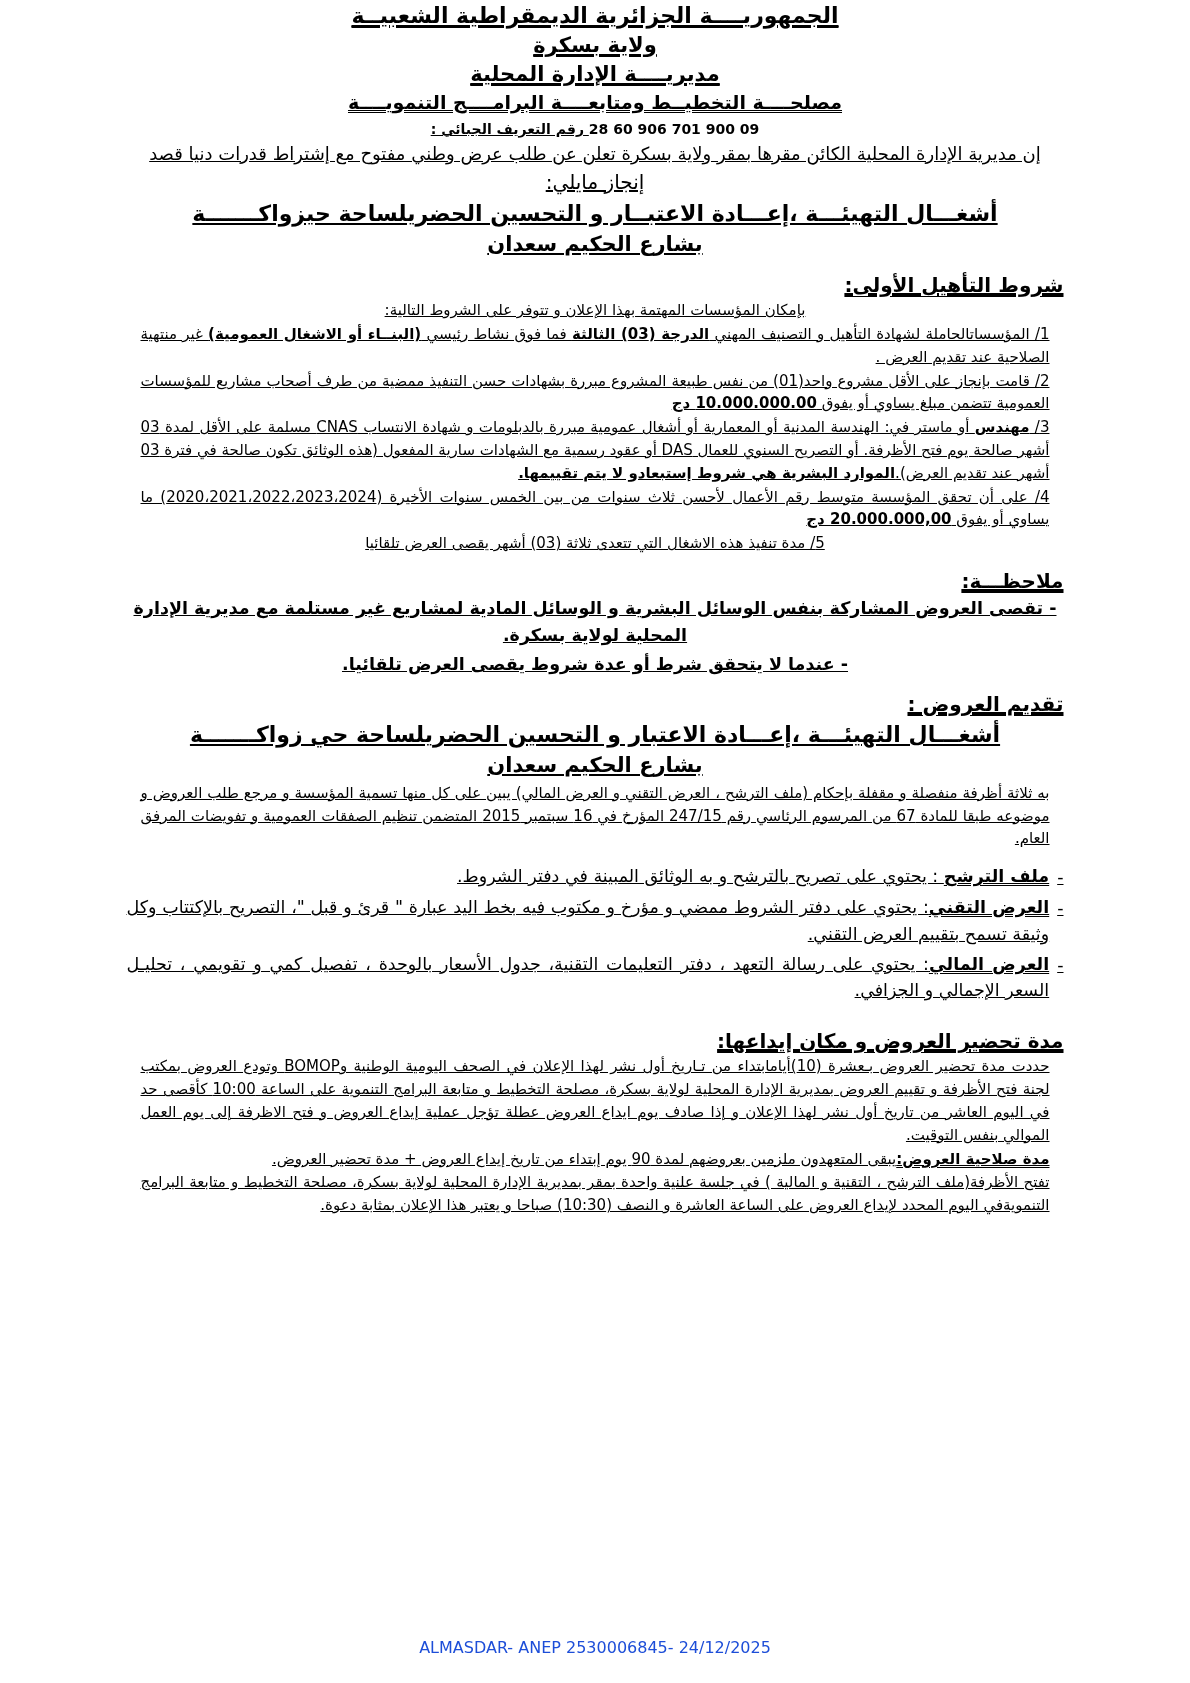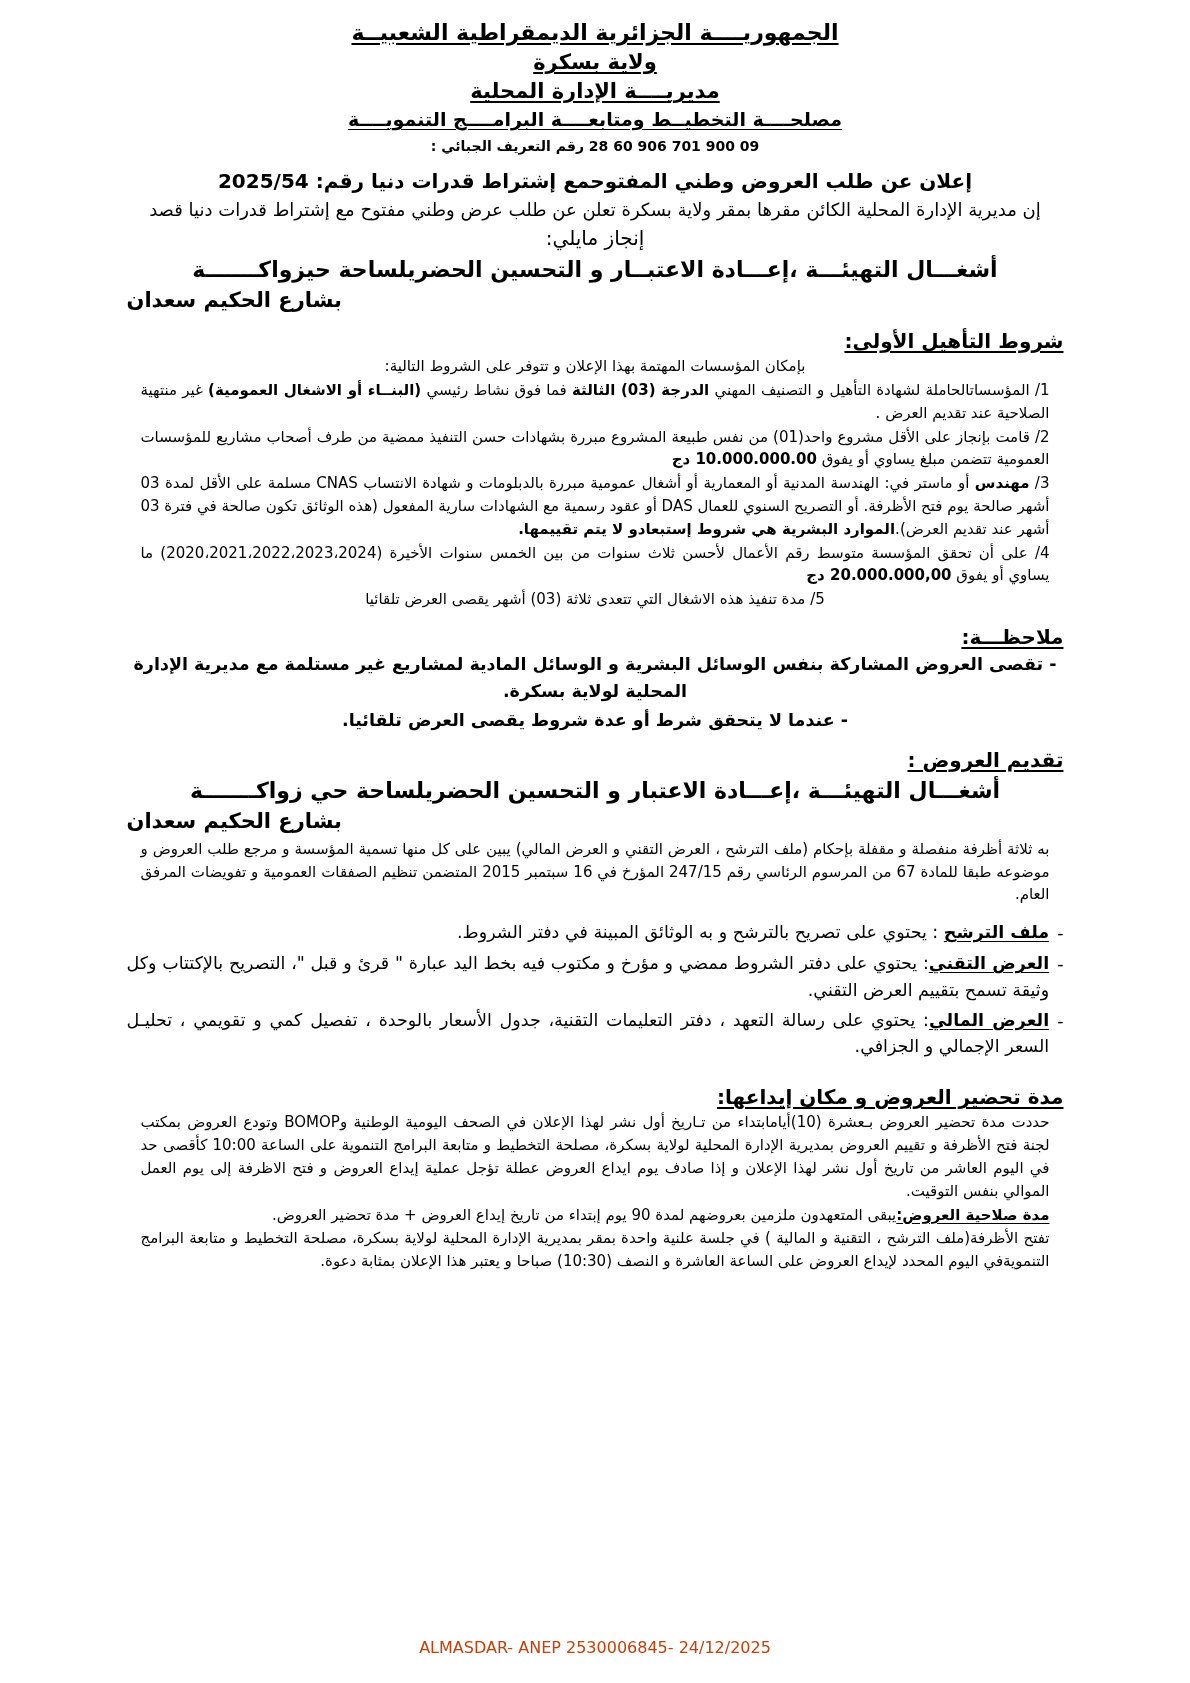--- a/index.html
+++ b/index.html
@@ -8,25 +8,26 @@
     padding: 0;
     background: #ffffff;
   }
   .page {
     width: 1105px;
     min-height: 1683px;
     margin: 0 auto;
     background: #ffffff;
     position: relative;
     box-sizing: border-box;
-    padding: 18px 84px 10px 84px;
+    padding: 1px 84px 10px 84px;
     font-family: "DejaVu Sans", "Liberation Sans", sans-serif;
     color: #000000;
     direction: rtl;
     text-align: right;
+    text-decoration: underline;
   }
 
   
   .hdr {
     text-align: center;
     font-weight: bold;
   }
   .hdr .l1 {
     font-size: 22px;
     line-height: 1.38;
@@ -82,21 +83,21 @@
     line-height: 1.5;
   }
   .project-title {
     text-align: center;
     font-weight: bold;
     font-size: 22px;
     line-height: 1.5;
     letter-spacing: 0.3px;
   }
   .project-sub {
-    text-align: left;
+    text-align: center;
     font-weight: bold;
     font-size: 21px;
     line-height: 1.4;
   }
 
   
   .sec-head {
     font-weight: bold;
     font-size: 20px;
     text-decoration: underline;
@@ -145,41 +146,40 @@
   
   .footer {
     position: absolute;
     left: 0;
     right: 0;
     bottom: 26px;
     text-align: center;
     font-size: 16px;
     direction: ltr;
     font-family: "DejaVu Sans", "Liberation Sans", sans-serif;
-    color: #c2410c;
+    color: #1d4ed8;
   }
 </style>
 </head>
 <body>
 
 <div class="page">
 
   <div class="hdr">
     <div class="l1 uline">الجمهوريــــة الجزائرية الديمقراطية الشعبيــة</div>
     <div class="l2 uline">ولاية بسكرة</div>
     <div class="l3 uline">مديريــــة الإدارة المحلية</div>
     <div class="l4 uline">مصلحــــة التخطيــط ومتابعــــة البرامــــج التنمويــــة</div>
   </div>
 
   <div class="nif">
     <span class="num">28 60 906 701 900 09</span>
     <span>رقم التعريف الجبائي :</span>
   </div>
 
-  <div class="ann-title">إعلان عن طلب العروض وطني المفتوحمع إشتراط قدرات دنيا رقم: 2025/54</div>
 
   <div class="intro">إن مديرية الإدارة المحلية الكائن مقرها بمقر ولاية بسكرة تعلن عن طلب عرض وطني مفتوح مع إشتراط قدرات دنيا قصد</div>
   <div class="centered-line">إنجاز مايلي:</div>
 
   <div class="project-title">أشغـــال التهيئـــة ،إعـــادة الاعتبــار و التحسين الحضريلساحة حيزواكـــــــة</div>
   <div class="project-sub">بشارع الحكيم سعدان</div>
 
   <div class="sec-head">شروط التأهيل الأولى:</div>
 
   <div class="p center">بإمكان المؤسسات المهتمة بهذا الإعلان و تتوفر على الشروط التالية:</div>

